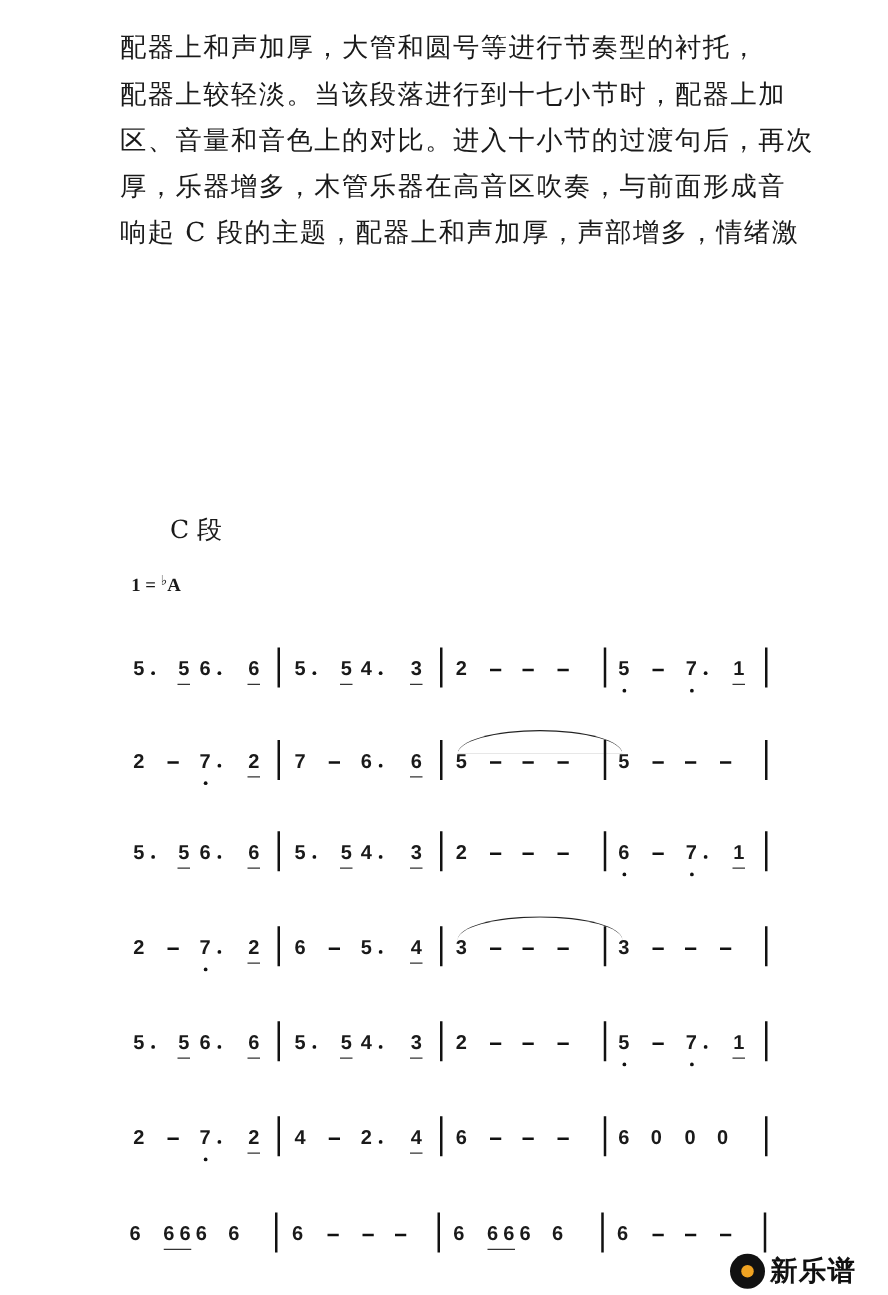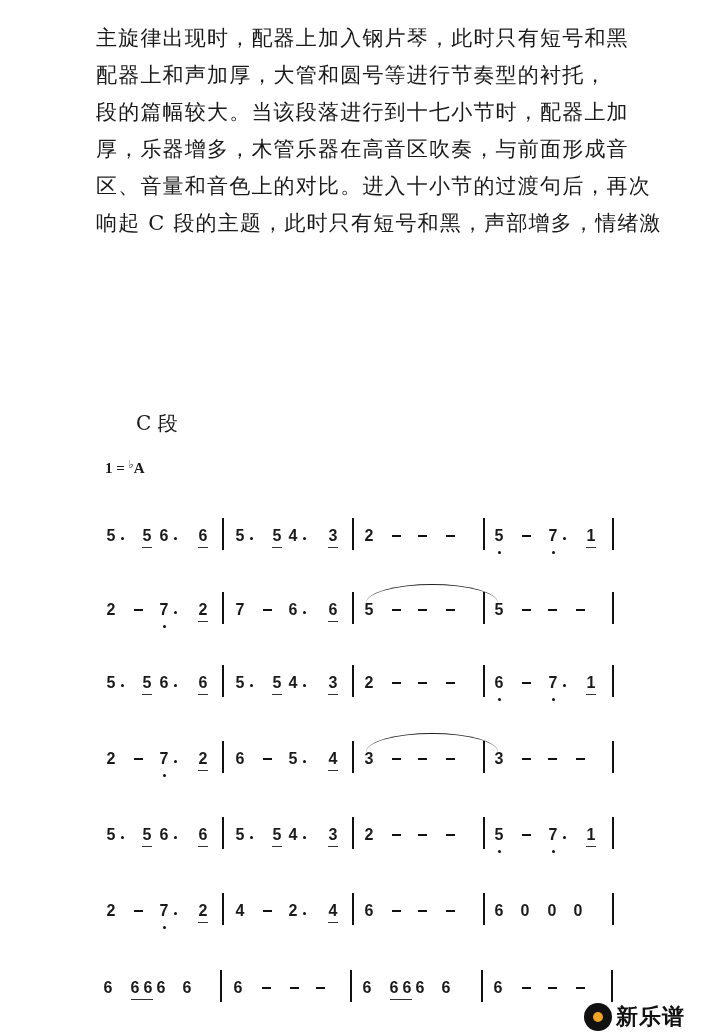--- a/index.html
+++ b/index.html
@@ -25,26 +25,25 @@
   .tie { position: absolute; top: -8px; height: 18px; border-top: 1.5px solid #222; border-radius: 50% 50% 0 0 / 100% 100% 0 0; }
   .logo { position: absolute; left: 584px; top: 1002px; display: flex; align-items: center; gap: 4px; }
   .logo .disc { width: 28px; height: 28px; border-radius: 50%; background: #111; position: relative; }
   .logo .disc::after { content: ""; position: absolute; left: 9px; top: 9px; width: 10px; height: 10px; border-radius: 50%; background: #f0a322; }
   .logo .txt { font-family: "DejaVu Sans", sans-serif; font-weight: bold; font-size: 22px; color: #111; letter-spacing: 1px; }
 </style>
 </head>
 <body>
 
 <div class="prose">
-  <div class="line">主旋律出现时，配器上加入钢片琴，此时只有短号和黑</div>
   <div class="line">配器上和声加厚，大管和圆号等进行节奏型的衬托，</div>
-  <div class="line">段的篇幅较大。当该段落进行到十七小节时，配器上加</div>
+  <div class="line">配器上较轻淡。当该段落进行到十七小节时，配器上加</div>
+  <div class="line">区、音量和音色上的对比。进入十小节的过渡句后，再次</div>
   <div class="line">厚，乐器增多，木管乐器在高音区吹奏，与前面形成音</div>
-  <div class="line">区、音量和音色上的对比。进入十小节的过渡句后，再次</div>
-  <div class="line">响起 C 段的主题，此时只有短号和黑，声部增多，情绪激</div>
+  <div class="line">响起 C 段的主题，配器上和声加厚，声部增多，情绪激</div>
 </div>
 
 <div class="section-title">C 段</div>
 <div class="key"><span>1 = </span><span class="flat">♭</span><span>A</span></div>
 
 <div class="staff-row" style="top:518px">
   <span class="note" style="left:104px">5</span>
     <span class="dot" style="left:121px"></span>
   <span class="note under" style="left:140px">5</span>
   <span class="note" style="left:157px">6</span>

